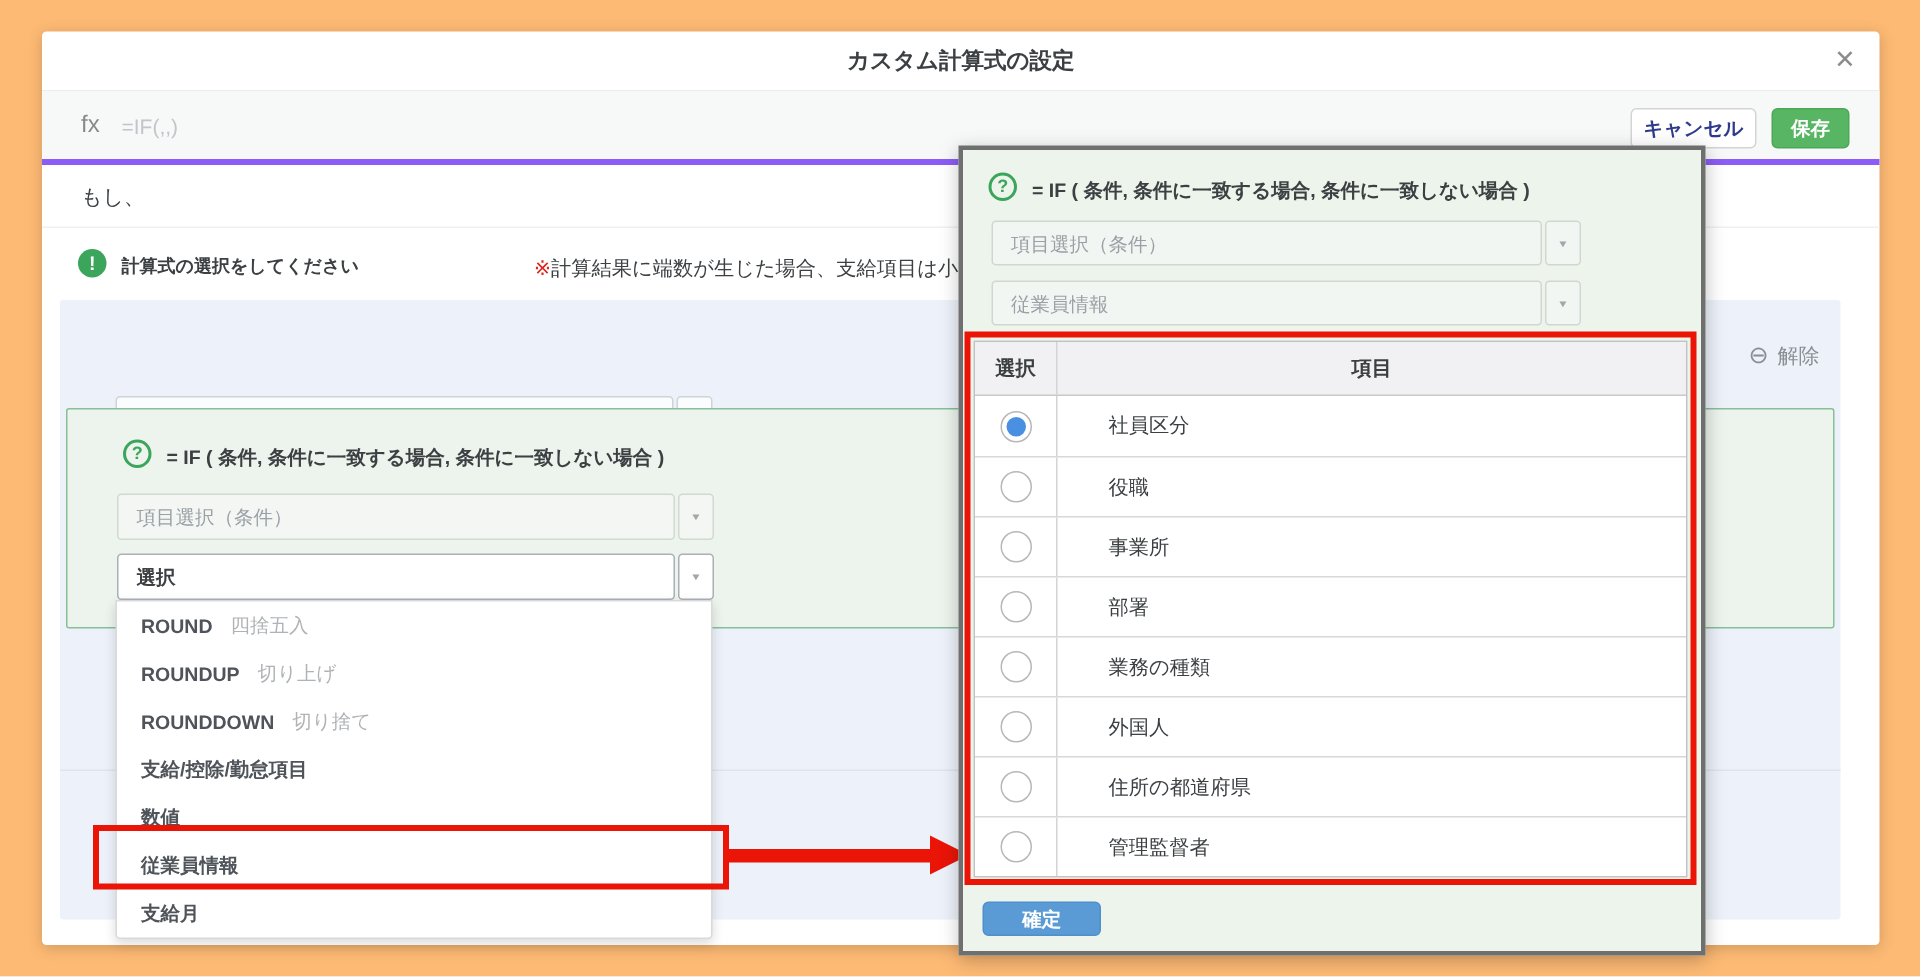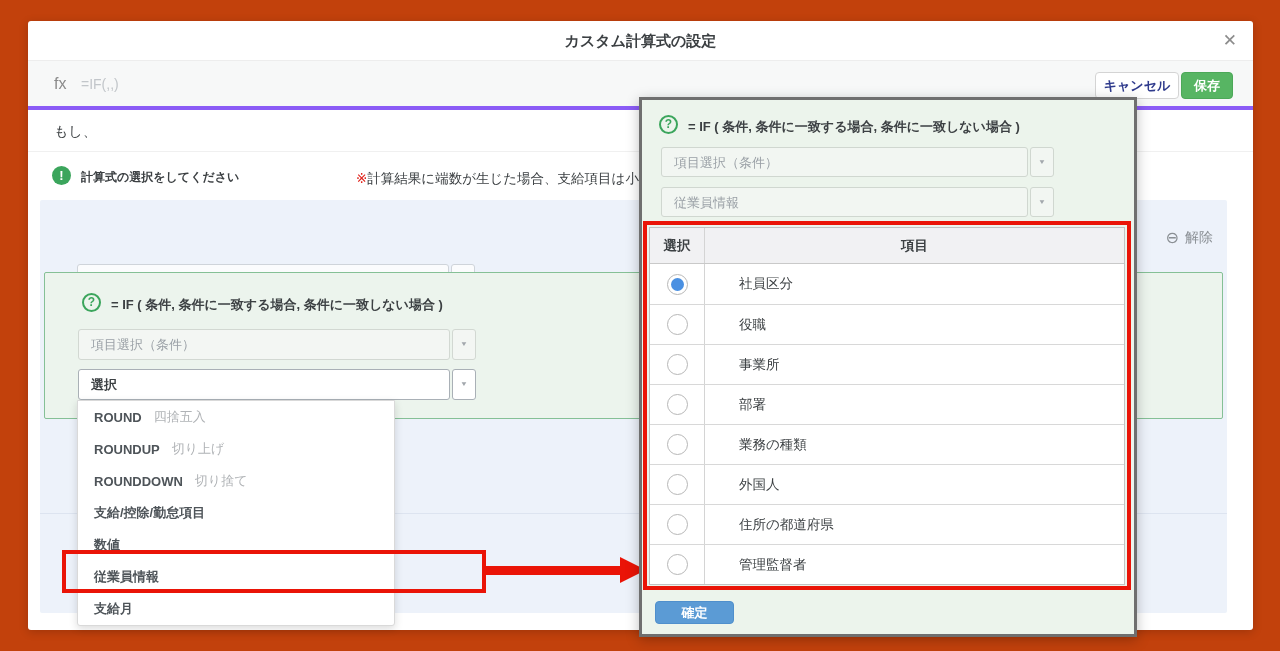--- a/index.html
+++ b/index.html
@@ -1,31 +1,31 @@
 <!DOCTYPE html>
 <html><head>
 <meta charset="utf-8">
 <style>
   * { margin:0; padding:0; box-sizing:border-box; }
   body { font-family:"Liberation Sans","DejaVu Sans",sans-serif; }
-  .page { position:relative; width:1280px; height:651px; background:#c2410c; overflow:hidden; }
+  .page { position:relative; width:1280px; height:651px; background:#fdba74; overflow:hidden; }
 
   .modal { position:absolute; left:28px; top:21px; width:1225px; height:609px;
            background:#ffffff; border-radius:3px; box-shadow:0 2px 10px rgba(0,0,0,.18); }
 
   
   .m-header { position:absolute; left:0; top:0; width:100%; height:40px; border-bottom:1px solid #ededed; }
   .m-title { text-align:center; line-height:40px; font-size:15px; font-weight:bold; color:#3c4043; }
   .m-close { position:absolute; right:16px; top:9px; font-size:17px; color:#8c8c8c; cursor:pointer; }
 
   
   .fx-bar { position:absolute; left:0; top:40px; width:100%; height:49px; background:#f7f8f8; border-bottom:4px solid #8b5cf6; }
   .fx-label { position:absolute; left:26px; top:14px; font-size:16px; color:#8a8a8a; }
   .fx-formula { position:absolute; left:53px; top:15px; font-size:14px; color:#c2c6ca; }
-  .fx-actions { position:absolute; right:20px; top:11px; display:flex; gap:2px; }
+  .fx-actions { position:absolute; right:20px; top:11px; display:flex; gap:10px; }
   .btn-cancel { width:84px; height:27px; background:#fff; border:1px solid #d4d4d4; border-radius:4px;
                 font-size:13px; font-weight:bold; color:#2e3a8c; cursor:pointer; }
   .btn-save { width:52px; height:27px; background:#57b563; border:1px solid #4ca858; border-radius:4px;
               font-size:13px; font-weight:bold; color:#fff; cursor:pointer; }
 
   
   .moshi-row { position:absolute; left:0; top:89px; width:100%; height:42px; border-bottom:1px solid #f0f0f0; }
   .moshi-text { position:absolute; left:26px; top:13px; font-size:14px; color:#3c4043; }
 
   
@@ -62,21 +62,21 @@
   .gp-helper { position:absolute; left:66px; top:23px; font-size:13px; font-weight:bold; color:#3c4043; white-space:nowrap; }
 
   .cond-select { left:33px; top:56px; width:398px; }
   .cond-select .sel-field, .cond-select .caret-cell { background:#f3f6f3; border-color:#d2d8d2; }
 
   .func-select { left:33px; top:96px; width:398px; }
   .func-select .sel-field { background:#fff; border-color:#a9b0b6; color:#3c4043; font-weight:bold; }
   .func-select .caret-cell { background:#fff; border-color:#a9b0b6; }
 
   
-  .dd-list { position:absolute; left:49px; top:379px; width:318px; background:#fff;
+  .dd-list { position:absolute; left:49px; top:379px; width:398px; background:#fff;
              border:1px solid #d9d9d9; border-radius:0 0 3px 3px; box-shadow:0 3px 8px rgba(0,0,0,.14); z-index:20; }
   .dd-item { height:32px; display:flex; align-items:center; padding-left:16px; cursor:pointer; }
   .dd-primary { font-size:13px; font-weight:bold; color:#4e5459; white-space:nowrap; }
   .dd-secondary { font-size:13px; color:#b0b3b6; margin-left:12px; white-space:nowrap; }
 
   
   .red-box { position:absolute; left:34px; top:529px; width:424px; height:43px;
              border:4px solid #ea1407; z-index:30; pointer-events:none; }
   .arrow-shaft { position:absolute; left:458px; top:545px; width:135px; height:9px; background:#ea1407; z-index:35; }
   .arrow-head { position:absolute; left:592px; top:536px; width:0; height:0; z-index:35;

